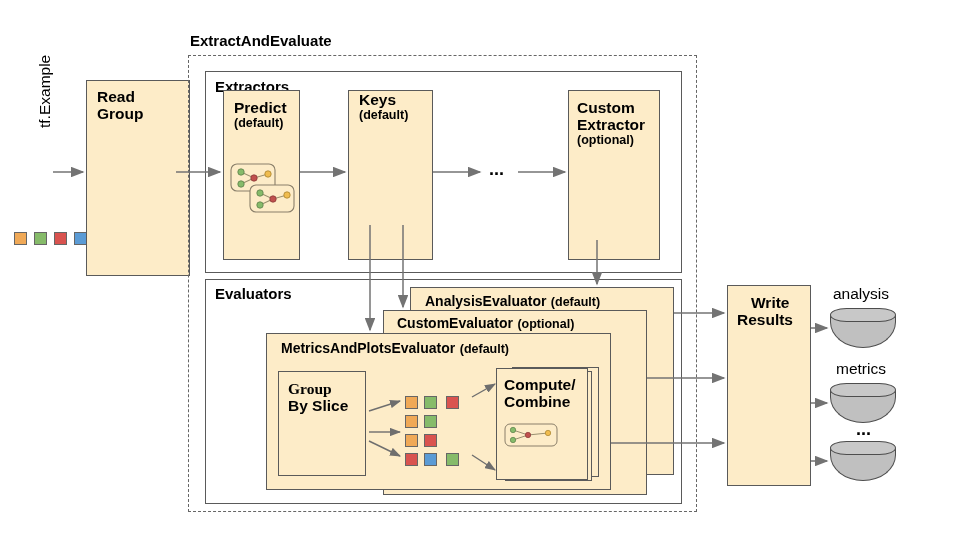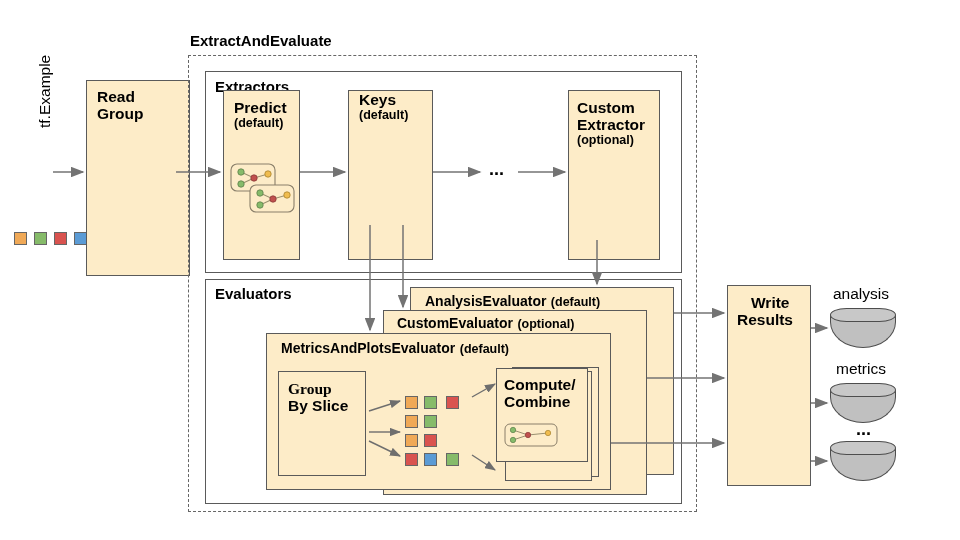--- a/index.html
+++ b/index.html
@@ -143,21 +143,21 @@
     <span class="sq" style="left:0px;top:38px;background:#f0a957;"></span>
     <span class="sq" style="left:19px;top:38px;background:#d9534f;"></span>
 
     <span class="sq" style="left:0px;top:57px;background:#d9534f;"></span>
     <span class="sq" style="left:19px;top:57px;background:#5b9bd5;"></span>
     <span class="sq" style="left:41px;top:57px;background:#86bb6a;"></span>
   </div>
 
   <div class="abs ybox" style="left:512px;top:367px;width:87px;height:110px;"></div>
   <div class="abs ybox" style="left:505px;top:371px;width:87px;height:110px;"></div>
-  <div class="abs ybox" style="left:496px;top:368px;width:92px;height:94px;">
+  <div class="abs ybox" style="left:496px;top:368px;width:92px;height:112px;">
     <div class="ttl" style="padding:7px 0 0 7px;">Compute/</div>
     <div class="ttl" style="padding:0 0 0 7px;">Combine</div>
     <svg class="abs" style="left:7px;top:52px;width:60px;height:28px;" viewBox="0 0 60 28">
       <rect x="1" y="3" width="52" height="22" rx="5" fill="#fdecc8" stroke="#8a7f6a" stroke-width="1"></rect>
       <g stroke="#9a9070" stroke-width="1" fill="none">
         <path d="M9 9 L24 14 L44 12"></path>
         <path d="M9 19 L24 14"></path>
       </g>
       <circle cx="9" cy="9" r="2.7" fill="#86bb6a" stroke="#5d7f4a" stroke-width="0.7"></circle>
       <circle cx="9" cy="19" r="2.7" fill="#86bb6a" stroke="#5d7f4a" stroke-width="0.7"></circle>

